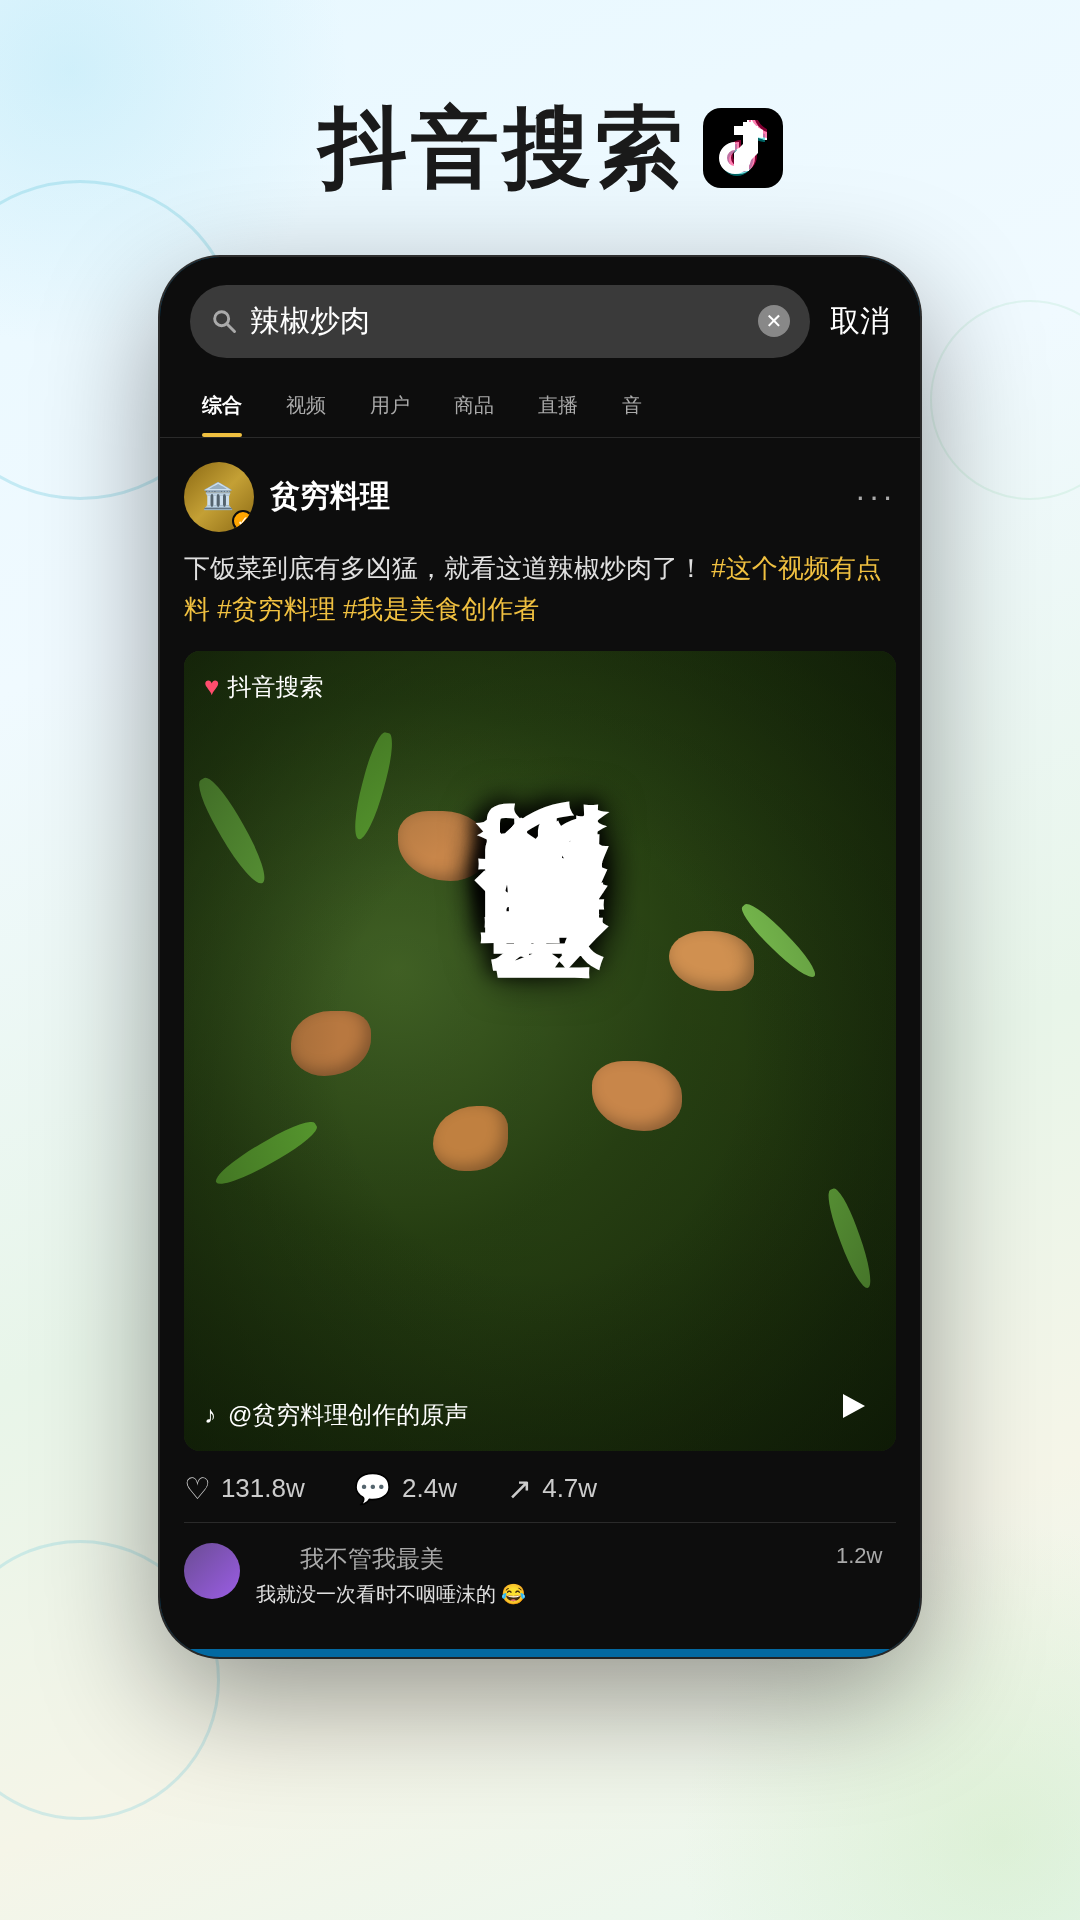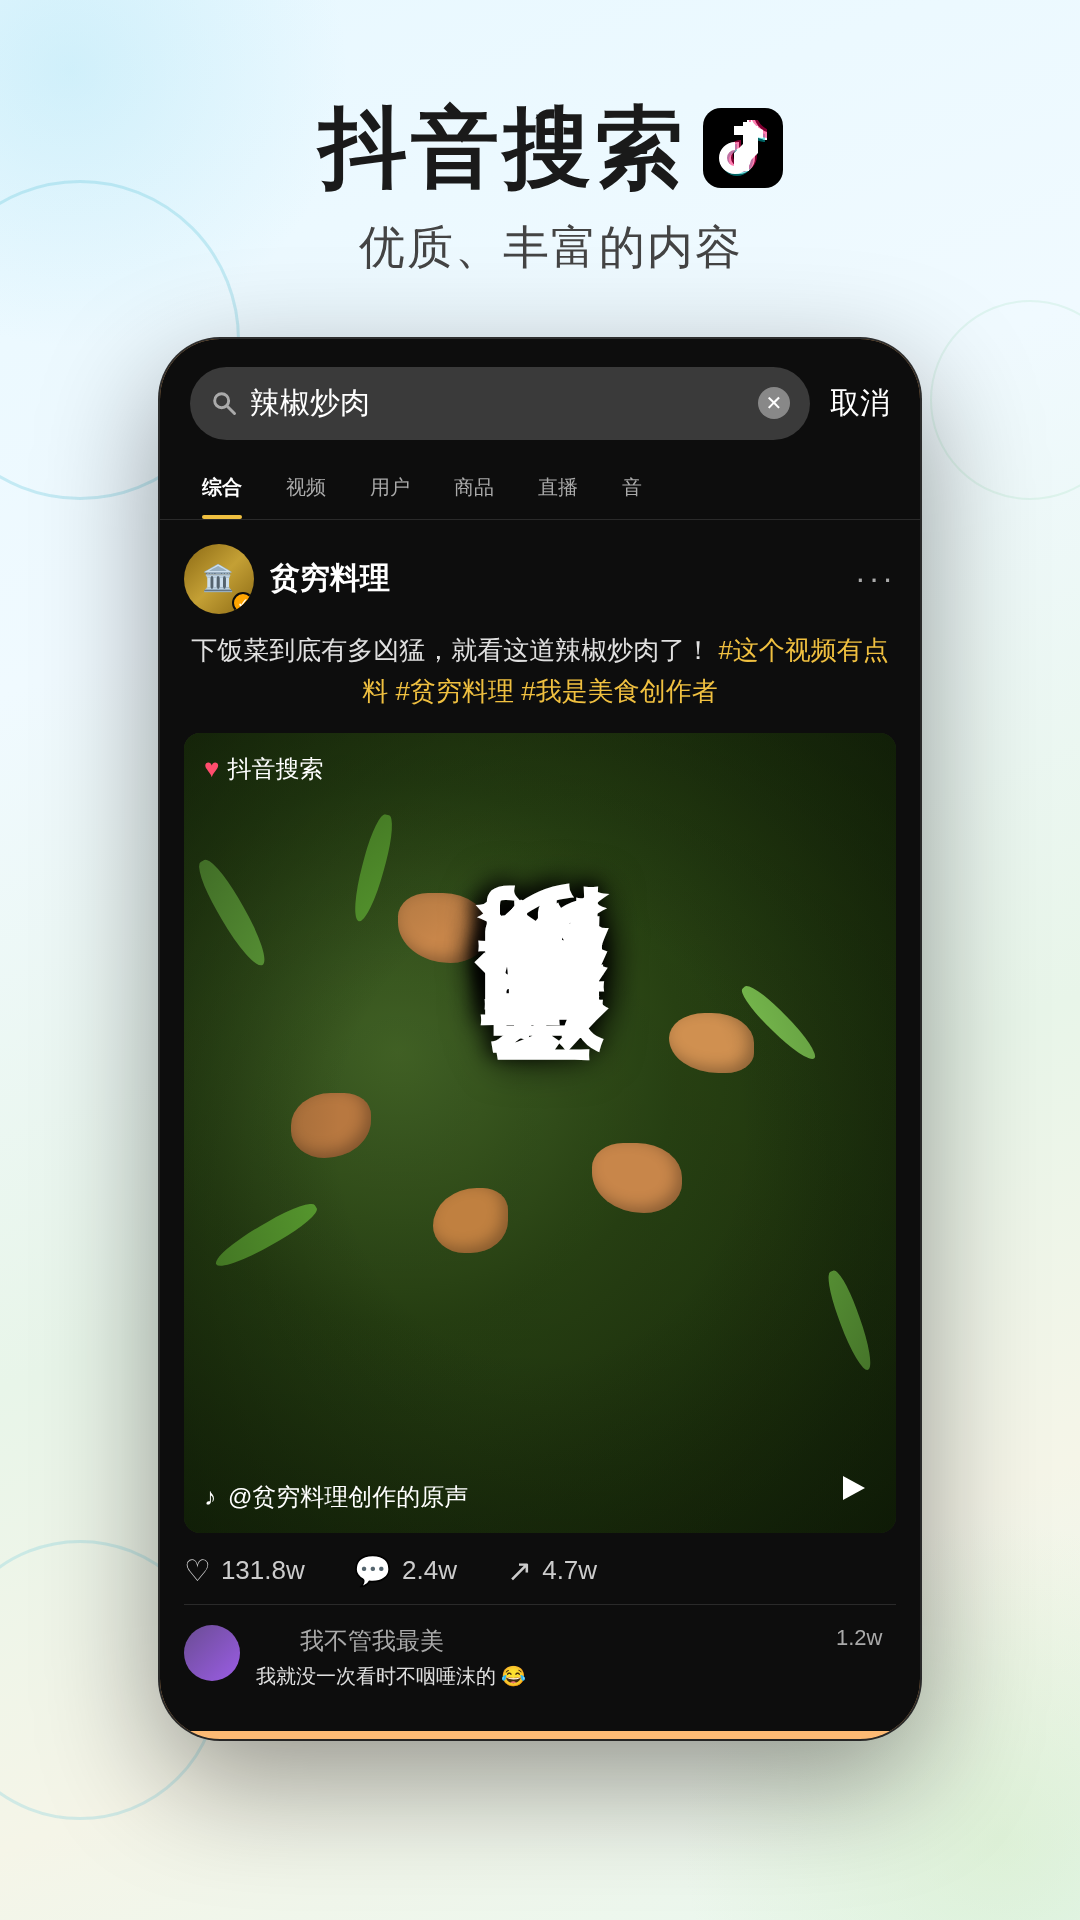--- a/index.html
+++ b/index.html
@@ -130,21 +130,21 @@
       width: 760px;
       background: #1a1a1a;
       border-radius: 60px;
       overflow: hidden;
       box-shadow: 0 40px 120px rgba(0,0,0,0.4), 0 0 0 2px #333;
       position: relative;
     }
 
     
     .phone-inner {
-      background: #fdba74;
+      background: #0369a1;
       min-height: 1400px;
     }
 
     
     .search-bar-row {
       display: flex;
       align-items: center;
       padding: 28px 30px 16px;
       gap: 20px;
       background: #0d0d0d;
@@ -293,21 +293,20 @@
       font-size: 32px;
       letter-spacing: 3px;
     }
 
     
     .post-desc {
       font-size: 26px;
       color: #e0e0e0;
       line-height: 1.6;
       margin-bottom: 20px;
-      text-align: center;
     }
 
     .hashtag {
       color: #f0c040;
     }
 
     
     .video-container {
       border-radius: 16px;
       overflow: hidden;
@@ -625,21 +624,20 @@
     <span>抖音搜索</span>
     <div class="tiktok-logo">
       <svg width="48" height="56" viewBox="0 0 48 56" fill="none">
         <path d="M36 0H28v38a8 8 0 1 1-8-8v-8a16 16 0 1 0 16 16V16a20 20 0 0 0 12 4V12a20 20 0 0 1-12-12z" fill="white"></path>
         <path d="M38 0H30v38a8 8 0 1 1-8-8v-8a16 16 0 1 0 16 16V16a20 20 0 0 0 12 4V12a20 20 0 0 1-12-12z" fill="rgba(0,200,200,0.5)" transform="translate(-4,2)"></path>
         <path d="M34 0H26v38a8 8 0 1 1-8-8v-8a16 16 0 1 0 16 16V16a20 20 0 0 0 12 4V12a20 20 0 0 1-12-12z" fill="rgba(255,0,100,0.5)" transform="translate(4,-2)"></path>
         <path d="M32 2H24v36a8 8 0 1 1-8-8v-8a16 16 0 1 0 16 16V14a20 20 0 0 0 12 4V10a20 20 0 0 1-12-12z" fill="white"></path>
       </svg>
     </div>
   </div>
-  <div class="subtitle">优质、丰富的内容</div>
 </div>
 
 <div class="phone-wrapper">
   <div class="phone-frame">
     <div class="phone-inner">
 
       <div class="search-bar-row">
         <div class="search-input-wrapper">
           <svg class="search-icon-svg" viewBox="0 0 24 24" fill="none" stroke="#aaa" stroke-width="2.5" stroke-linecap="round">
             <circle cx="10" cy="10" r="6"></circle>

